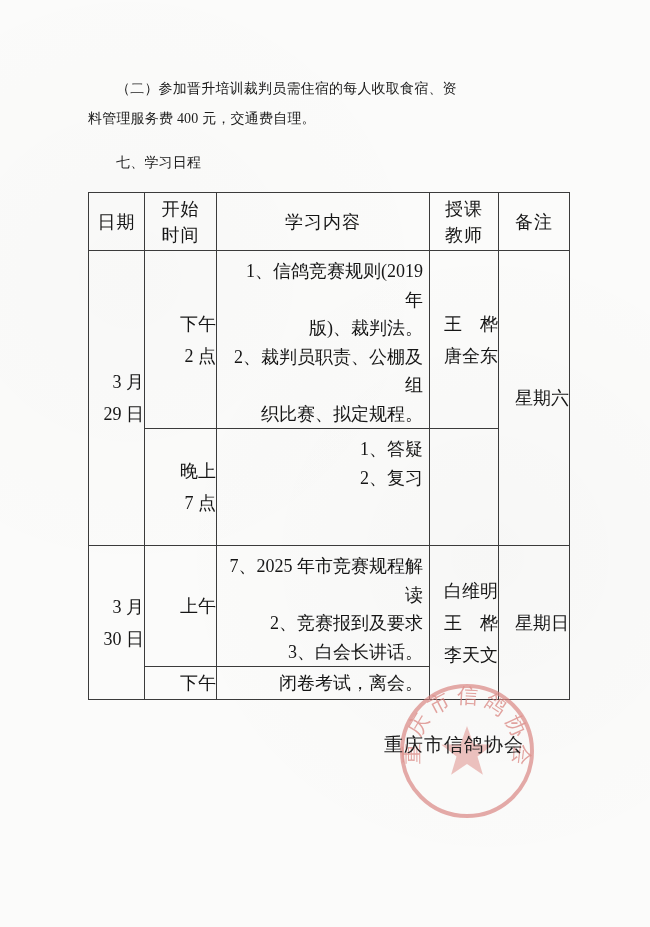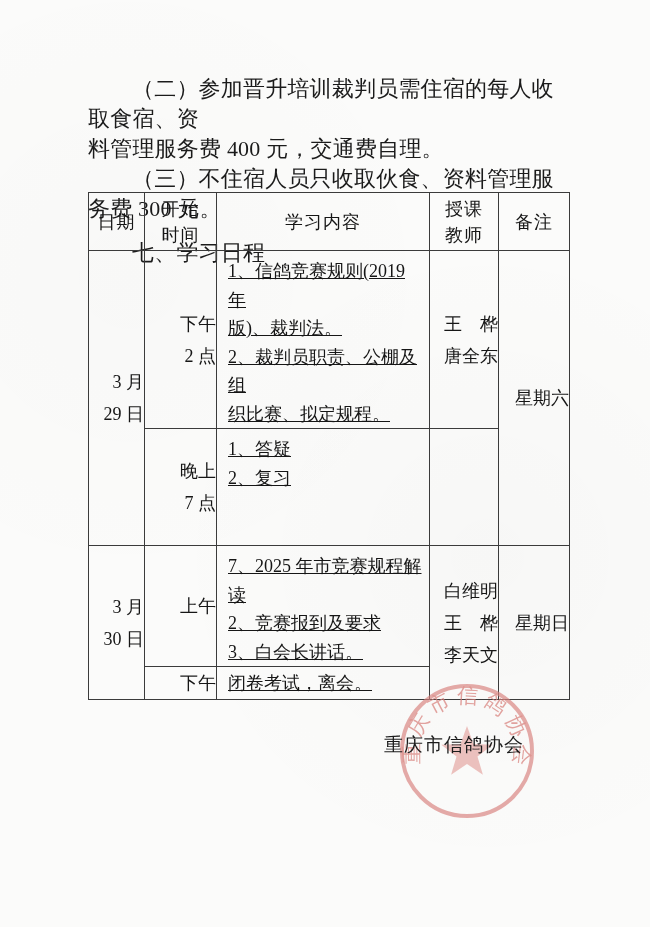--- a/index.html
+++ b/index.html
@@ -23,21 +23,21 @@
     background:
       radial-gradient(circle at 20% 30%, rgba(0,0,0,0.012), transparent 40%),
       radial-gradient(circle at 75% 60%, rgba(0,0,0,0.015), transparent 45%);
     pointer-events: none;
   }
 
   .text-block {
     position: absolute;
     left: 88px; top: 74px;
     width: 484px;
-    font-size: 22px;
+    font-size: 14px;
     line-height: 30px;
     color: #1b1b1b;
   }
   .para {
     white-space: pre-line;
     text-indent: 2em;
     letter-spacing: 0.2px;
   }
   .heading { text-indent: 2em; margin-top: 14px; }
 
@@ -61,25 +61,24 @@
     vertical-align: middle;
     line-height: 26px;
     letter-spacing: 1px;
   }
   td.c-date, td.c-time, td.c-teacher, td.c-note {
     text-align: right;
     vertical-align: middle;
     line-height: 32px;
   }
   td.c-content {
-    text-align: left;
+    text-align: right;
     vertical-align: top;
     padding: 6px 6px 0 11px;
     line-height: 28.5px;
-    text-decoration: underline;
   }
   td.c-content.single { vertical-align: middle; padding-top: 0; line-height: 24px; }
 
   tr.hrow   { height: 58px; }
   tr.r1     { height: 120px; }
   tr.r2     { height: 117px; }
   tr.r3     { height: 121px; }
   tr.r4     { height: 30px; }
 
   .stamp {
@@ -99,21 +98,20 @@
   }
 </style>
 </head>
 <body>
 
 <div class="page">
 
   <div class="text-block">
     <p class="para">（二）参加晋升培训裁判员需住宿的每人收取食宿、资
 料管理服务费 400 元，交通费自理。</p>
-    <p class="para">（三）不住宿人员只收取伙食、资料管理服务费 300 元。</p>
     <p class="para heading">七、学习日程</p>
   </div>
 
   <table class="schedule">
     <colgroup>
       <col style="width:56px">
       <col style="width:72px">
       <col style="width:213px">
       <col style="width:69px">
       <col style="width:71px">

